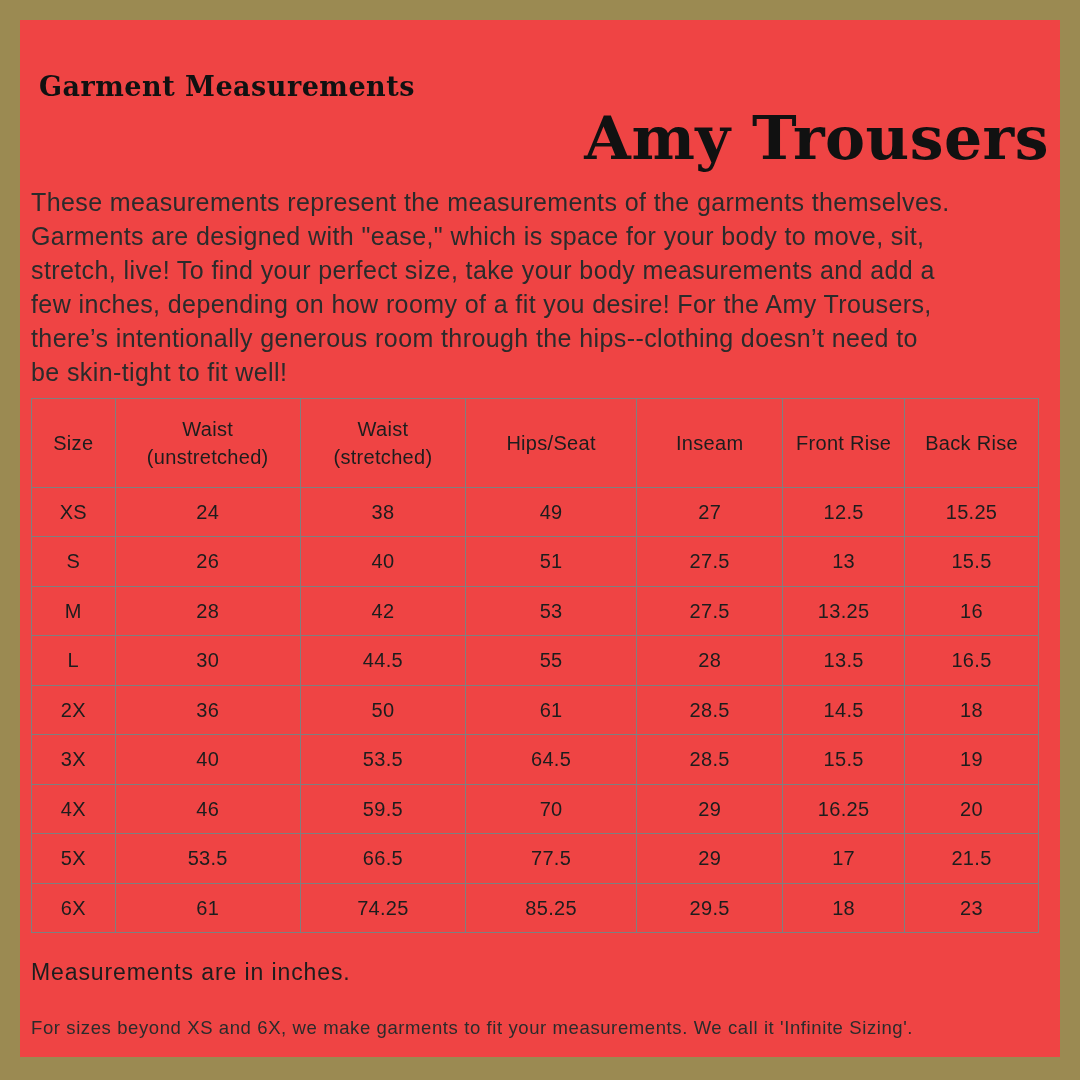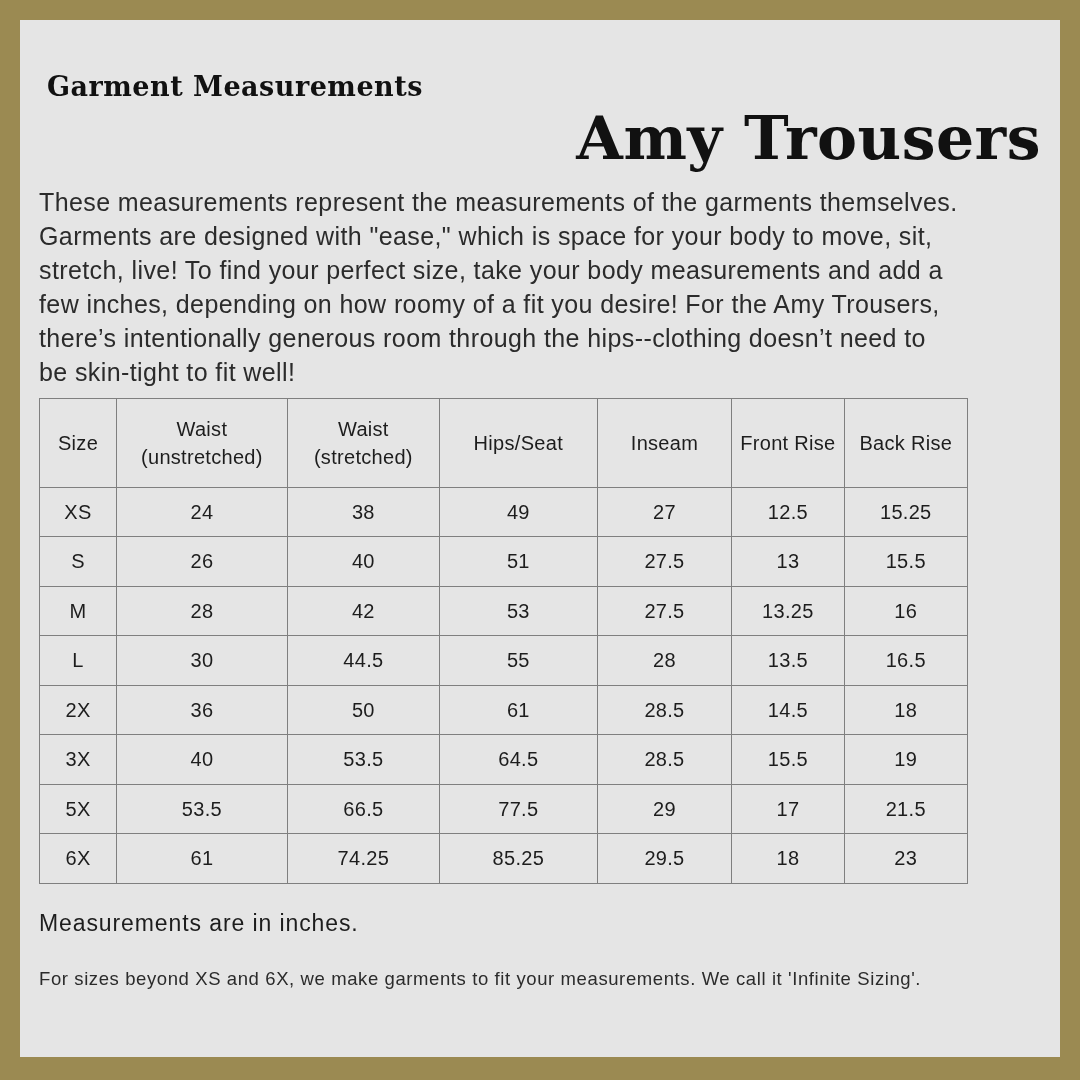--- a/index.html
+++ b/index.html
@@ -14,23 +14,23 @@
     color: #1d1d1d;
     position: relative;
     overflow: hidden;
   }
   .page {
     position: absolute;
     left: 20px;
     top: 20px;
     right: 20px;
     bottom: 23px;
-    background: #e5e5e5;
+    background: #ef4444;
     box-sizing: border-box;
-    padding: 0 19px;
+    padding: 0 11px;
   }
   .eyebrow {
     margin: 52px 0 0 8px;
     font-family: "DejaVu Serif", serif;
     font-weight: 700;
     font-size: 27px;
     letter-spacing: 0.5px;
     line-height: 1.1;
     color: #111111;
   }
@@ -48,21 +48,21 @@
     margin: 16px 0 0 0;
     font-size: 25px;
     line-height: 34px;
     letter-spacing: 0.4px;
     white-space: pre-line;
     color: #2b2b2b;
   }
   table.size-chart {
     margin-top: 9px;
     border-collapse: collapse;
-    width: 929px;
+    width: 1008px;
     table-layout: fixed;
   }
   table.size-chart th,
   table.size-chart td {
     border: 1px solid #7f7f7f;
     text-align: center;
     vertical-align: middle;
     font-weight: 400;
     font-size: 20px;
     letter-spacing: 0.3px;
@@ -183,20 +183,29 @@
       <tr>
         <td>3X</td>
         <td>40</td>
         <td>53.5</td>
         <td>64.5</td>
         <td>28.5</td>
         <td>15.5</td>
         <td>19</td>
       </tr>
       <tr>
+        <td>4X</td>
+        <td>46</td>
+        <td>59.5</td>
+        <td>70</td>
+        <td>29</td>
+        <td>16.25</td>
+        <td>20</td>
+      </tr>
+      <tr>
         <td>5X</td>
         <td>53.5</td>
         <td>66.5</td>
         <td>77.5</td>
         <td>29</td>
         <td>17</td>
         <td>21.5</td>
       </tr>
       <tr>
         <td>6X</td>

